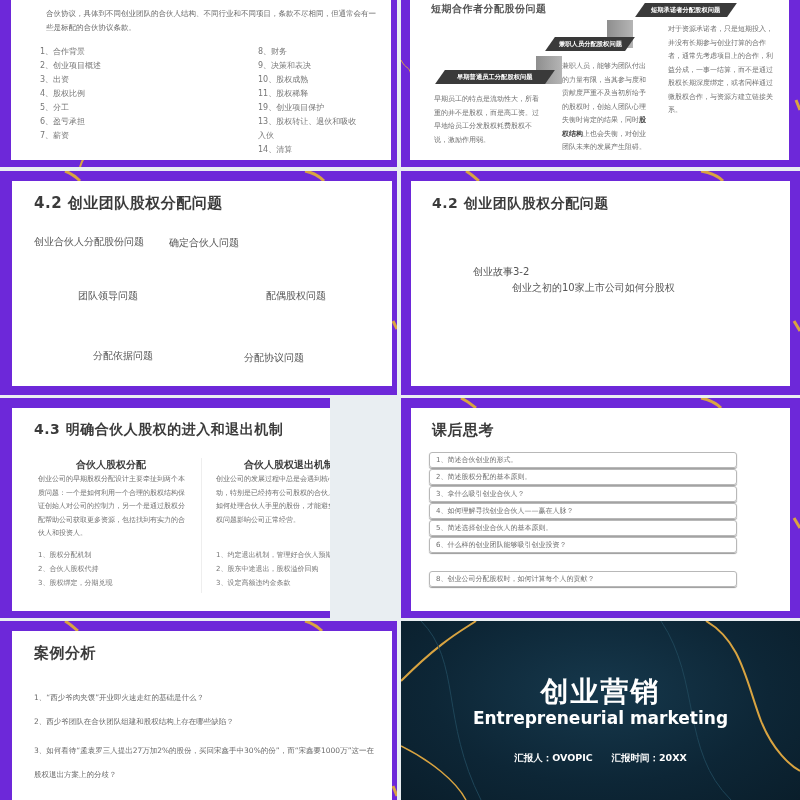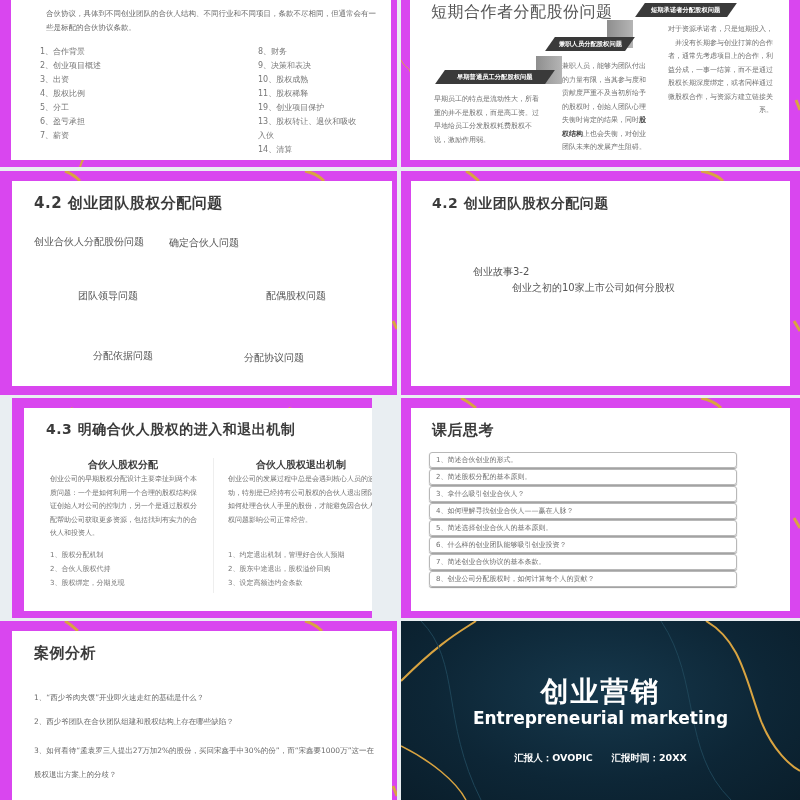--- a/index.html
+++ b/index.html
@@ -1,17 +1,17 @@
 <!DOCTYPE html>
 <html><head>
 <meta charset="utf-8">
 <style>
   html,body{margin:0;padding:0;}
   body{width:800px;height:800px;overflow:hidden;background:#e9eef2;position:relative;font-family:"DejaVu Sans","Liberation Sans",sans-serif;}
-  .slide{position:absolute;background:#d946ef;overflow:hidden;}
+  .slide{position:absolute;background:#6d28d9;overflow:hidden;}
   .slide .deco{position:absolute;left:0;top:0;width:100%;height:100%;}
   .panel{position:absolute;background:#fff;overflow:hidden;}
   .title{position:absolute;font-weight:bold;color:#3b3b3b;font-size:15px;letter-spacing:0.5px;white-space:nowrap;}
   .txt{position:absolute;color:#6c6c6c;font-size:8px;line-height:14px;}
   .small{font-size:7px;line-height:13.5px;color:#707070;}
   .item{position:absolute;font-size:10px;color:#555;white-space:nowrap;}
   .num-list{position:absolute;margin:0;padding:0;list-style:none;font-size:8px;line-height:14px;color:#777;}
   .num-list li{white-space:nowrap;}
   
   .step-label{position:absolute;background:#3a3a3a;color:#fff;font-size:6.3px;font-weight:bold;height:14px;line-height:14px;text-align:center;white-space:nowrap;transform:skewX(-35deg);}
@@ -49,34 +49,34 @@
     </ul>
   </div>
 </div>
 
 <div class="slide" style="left:401px;top:0;width:399px;height:167px;">
   <svg class="deco" viewBox="0 0 399 167">
       <path d="M0 60 C 5 70, 8 65, 10 75" stroke="#d9a441" stroke-width="1" fill="none"></path>
       <path d="M395 100 L399 110" stroke="#d9a441" stroke-width="3"></path>
     </svg>
   <div class="panel" style="left:9px;top:0;width:379px;height:160px;">
-    <div class="title" style="left:21px;top:2px;font-size:16px;font-weight:normal;color:#555;">短期合作者分配股份问题</div>
+    <div class="title" style="left:21px;top:2px;font-size:10px;font-weight:bold;color:#555;">短期合作者分配股份问题</div>
 
     <div class="riser" style="left:126px;top:56px;width:26px;height:28px;"></div>
     <div class="riser" style="left:197px;top:20px;width:26px;height:28px;"></div>
 
     <div class="step-label" style="left:30px;top:70px;width:110px;"><span>早期普通员工分配股权问题</span></div>
     <div class="step-label" style="left:140px;top:37px;width:80px;"><span>兼职人员分配股权问题</span></div>
     <div class="step-label" style="left:230px;top:3px;width:92px;"><span>短期承诺者分配股权问题</span></div>
 
     <div class="txt small" style="left:152px;top:60px;width:90px;">
       <span>兼职人员，能够为团队付出的力量有限，当其参与度和贡献度严重不及当初所给予的股权时，创始人团队心理失衡时肯定的结果，同时</span><b style="color:#444;">股权结构</b><span>上也会失衡，对创业团队未来的发展产生阻碍。</span>
     </div>
     <div class="txt small" style="left:24px;top:93px;width:105px;">早期员工的特点是流动性大，所看重的并不是股权，而是高工资。过早地给员工分发股权耗费股权不说，激励作用弱。</div>
-    <div class="txt small" style="left:258px;top:23px;width:105px;text-align:right;">对于资源承诺者，只是短期投入，并没有长期参与创业打算的合作者，通常先考虑项目上的合作，利益分成，一事一结算，而不是通过股权长期深度绑定，或者同样通过微股权合作，与资源方建立链接关系。</div>
+    <div class="txt small" style="left:258px;top:23px;width:105px;">对于资源承诺者，只是短期投入，并没有长期参与创业打算的合作者，通常先考虑项目上的合作，利益分成，一事一结算，而不是通过股权长期深度绑定，或者同样通过微股权合作，与资源方建立链接关系。</div>
   </div>
 </div>
 
 <div class="slide" style="left:0;top:171px;width:397px;height:224px;">
   <svg class="deco" viewBox="0 0 397 224">
       <path d="M65 0 C 75 4, 78 8, 80 10" stroke="#d9a441" stroke-width="3" fill="none"></path>
       <path d="M305 0 C 315 2, 320 6, 324 10" stroke="#d9a441" stroke-width="3" fill="none"></path>
       <path d="M393 150 L397 158" stroke="#d9a441" stroke-width="3"></path>
     </svg>
   <div class="panel" style="left:12px;top:10px;width:380px;height:205px;">
@@ -96,21 +96,21 @@
       <path d="M300 0 C 312 2, 318 6, 322 10" stroke="#d9a441" stroke-width="3" fill="none"></path>
       <path d="M393 150 L399 160" stroke="#d9a441" stroke-width="3"></path>
     </svg>
   <div class="panel" style="left:10px;top:10px;width:379px;height:205px;">
     <div class="title" style="left:21px;top:14px;font-size:14px;">4.2 创业团队股权分配问题</div>
     <div class="item" style="left:62px;top:84px;">创业故事3-2</div>
     <div class="item" style="left:101px;top:100px;">创业之初的10家上市公司如何分股权</div>
   </div>
 </div>
 
-<div class="slide" style="left:12px;top:398px;width:360px;height:220px;">
+<div class="slide" style="left:0;top:398px;width:330px;height:220px;">
   <svg class="deco" viewBox="0 0 397 220">
       <path d="M65 0 C 72 4, 75 8, 78 10" stroke="#d9a441" stroke-width="3" fill="none"></path>
       <path d="M305 0 C 312 2, 318 6, 322 10" stroke="#d9a441" stroke-width="3" fill="none"></path>
     </svg>
   <div class="panel" style="left:12px;top:10px;width:380px;height:203px;">
     <div class="title" style="left:22px;top:13px;font-size:14px;">4.3 明确合伙人股权的进入和退出机制</div>
     <div class="divider-v" style="left:189px;top:50px;height:135px;"></div>
     <div class="item" style="left:64px;top:50px;font-weight:bold;color:#3b3b3b;">合伙人股权分配</div>
     <div class="txt small" style="left:26px;top:65px;width:150px;">创业公司的早期股权分配设计主要牵扯到两个本质问题：一个是如何利用一个合理的股权结构保证创始人对公司的控制力，另一个是通过股权分配帮助公司获取更多资源，包括找到有实力的合伙人和投资人。</div>
     <ul class="num-list" style="left:26px;top:140px;font-size:7px;">
@@ -135,21 +135,20 @@
       <path d="M393 120 L399 130" stroke="#d9a441" stroke-width="3"></path>
     </svg>
   <div class="panel" style="left:10px;top:10px;width:379px;height:203px;">
     <div class="title" style="left:21px;top:13px;">课后思考</div>
     <div class="q-box" style="top:44px;">1、简述合伙创业的形式。</div>
     <div class="q-box" style="top:61px;">2、简述股权分配的基本原则。</div>
     <div class="q-box" style="top:78px;">3、拿什么吸引创业合伙人？</div>
     <div class="q-box" style="top:95px;">4、如何理解寻找创业合伙人——赢在人脉？</div>
     <div class="q-box" style="top:112px;">5、简述选择创业合伙人的基本原则。</div>
     <div class="q-box" style="top:129px;">6、什么样的创业团队能够吸引创业投资？</div>
-    <div class="q-box" style="top:146px;">7、简述创业合伙协议的基本条款。</div>
     <div class="q-box" style="top:163px;">8、创业公司分配股权时，如何计算每个人的贡献？</div>
   </div>
 </div>
 
 <div class="slide" style="left:0;top:621px;width:397px;height:179px;">
   <svg class="deco" viewBox="0 0 397 179">
       <path d="M65 0 C 72 4, 75 8, 78 10" stroke="#d9a441" stroke-width="3" fill="none"></path>
       <path d="M305 0 C 312 2, 318 6, 322 10" stroke="#d9a441" stroke-width="3" fill="none"></path>
       <path d="M393 165 L397 175" stroke="#d9a441" stroke-width="3"></path>
     </svg>

